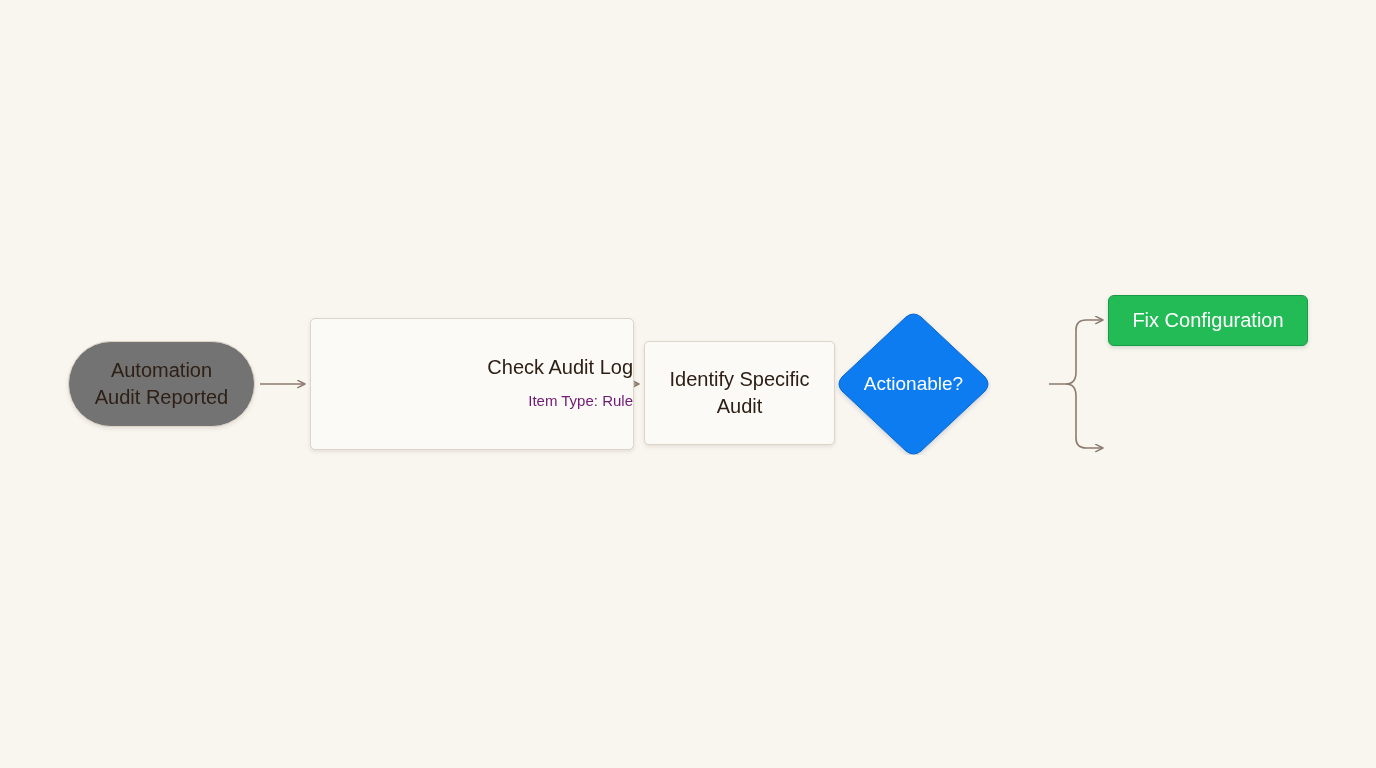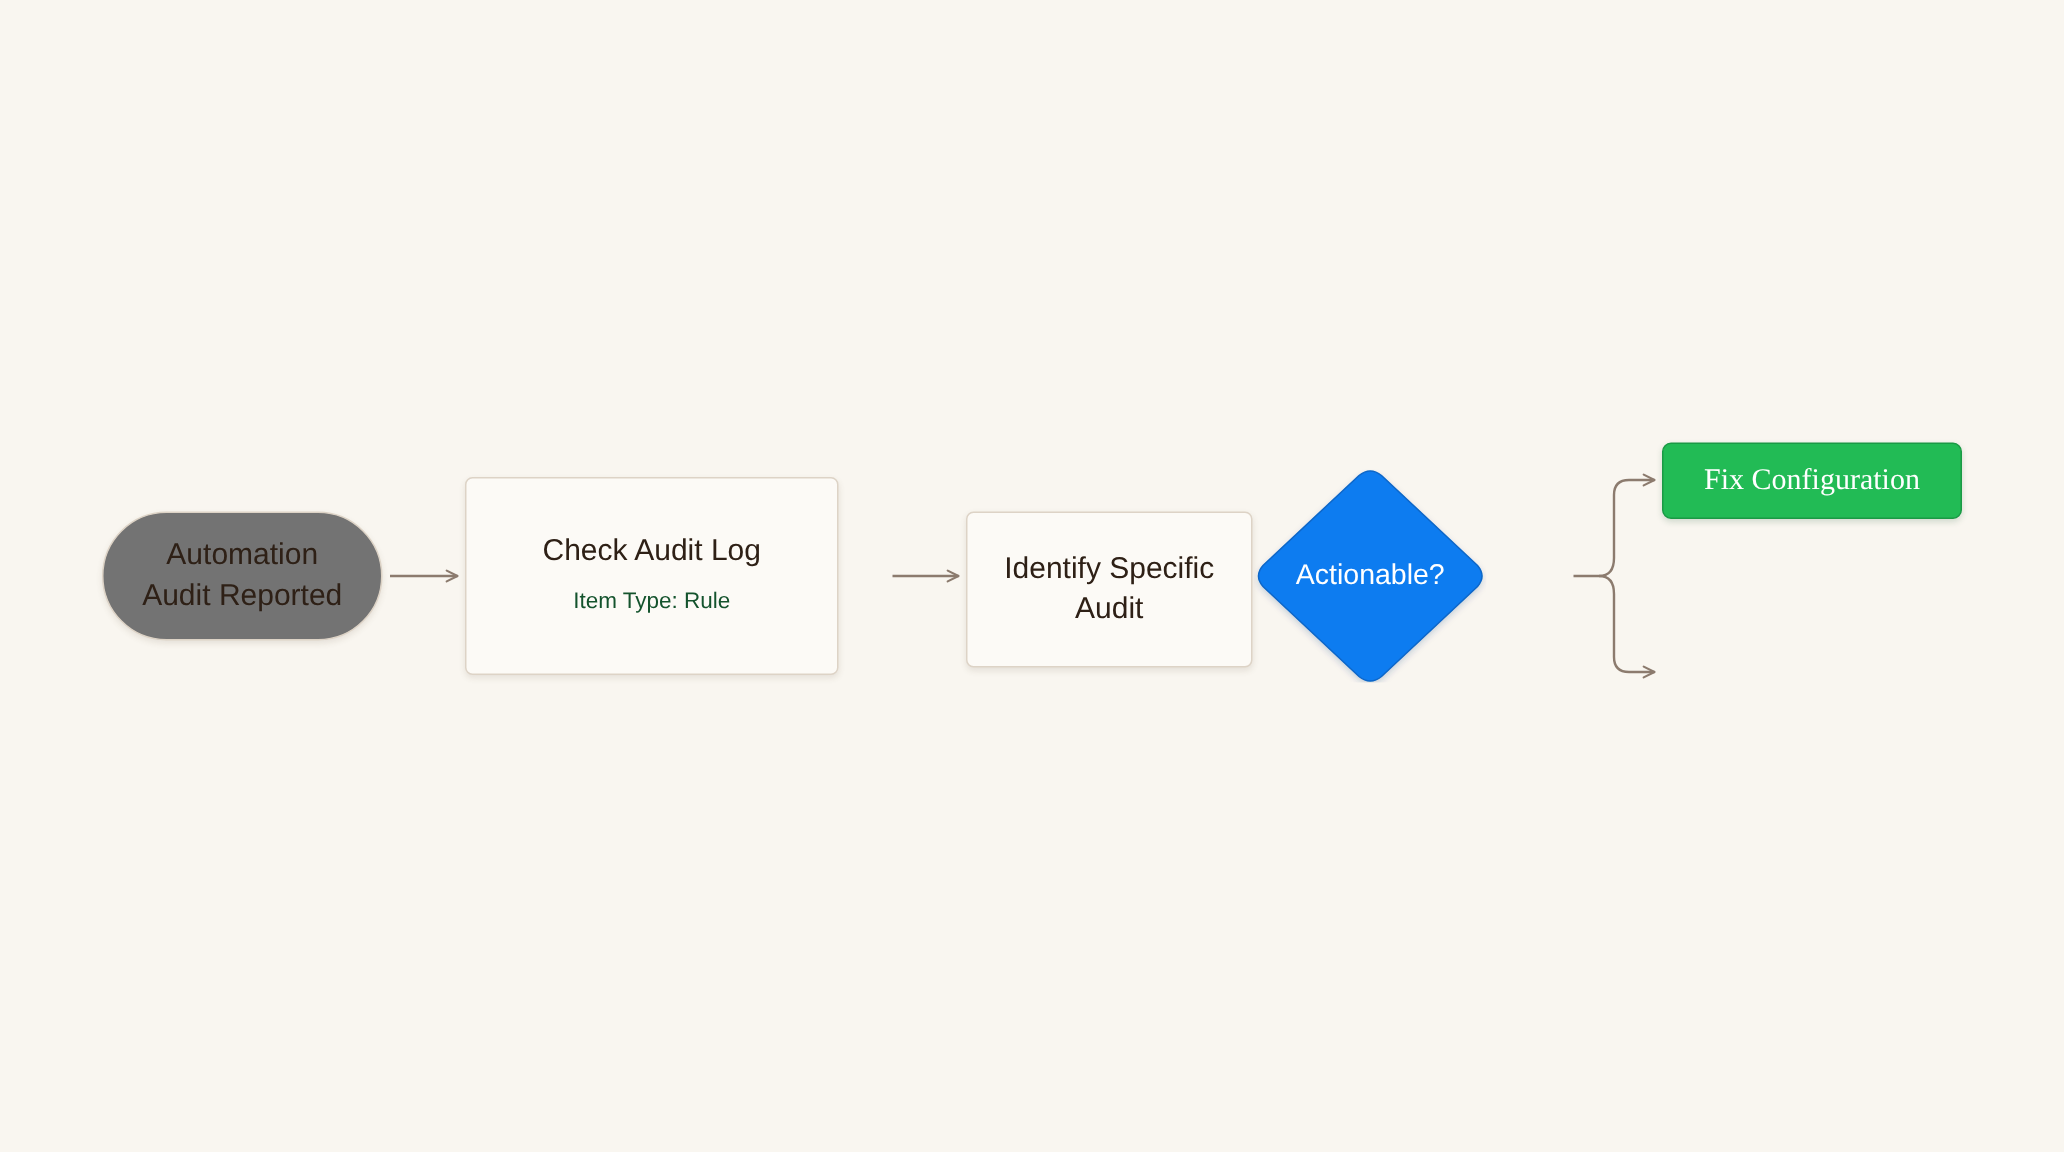--- a/index.html
+++ b/index.html
@@ -42,32 +42,33 @@
     .box {
       background: #fcfaf6;
       border: 1px solid #ddd3c6;
       border-radius: 5px;
       box-shadow: 0 2px 4px rgba(90, 70, 50, 0.12);
       color: #2e2016;
     }
     .box-audit {
       left: 310px;
       top: 318px;
-      width: 249px;
+      width: 324px;
       height: 132px;
+      align-items: flex-end;
     }
     .box-audit .title {
       font-size: 20px;
       line-height: 26px;
       margin-bottom: 8px;
     }
     .box-audit .sub {
       font-size: 15px;
       line-height: 26px;
-      color: #14532d;
+      color: #701a75;
     }
     .box-identify {
       left: 644px;
       top: 341px;
       width: 191px;
       height: 104px;
       font-size: 20px;
       line-height: 27px;
     }
     .diamond-wrap {
@@ -96,21 +97,20 @@
       border-radius: 6px;
       box-shadow: 0 2px 4px rgba(30, 90, 50, 0.18);
       color: #ffffff;
       font-size: 20px;
     }
     .green-fix {
       left: 1108px;
       top: 295px;
       width: 200px;
       height: 51px;
-      font-family: Liberation Serif, serif;
     }
     .green-escalate {
       left: 1108px;
       top: 423px;
       width: 200px;
       height: 51px;
     }
     .connectors {
       position: absolute;
       left: 0;

